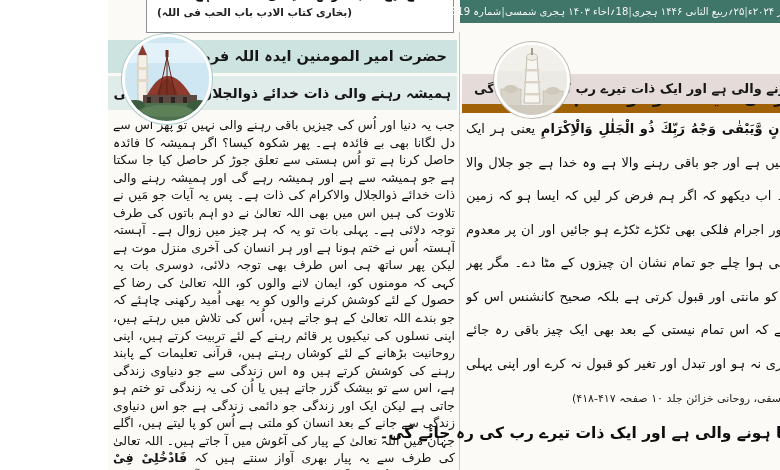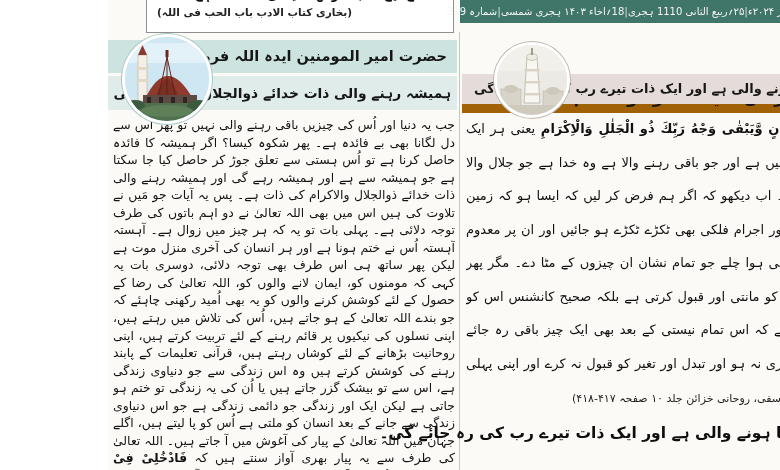--- a/index.html
+++ b/index.html
@@ -81,21 +81,21 @@
   <div class="hadith-box">
     <p class="hadith-line">اللہ کے لیے محبت رکھنا ایمان کا حصہ ہے</p>
     <p class="hadith-cite">(بخاری کتاب الادب باب الحب فی اللہ)</p>
   </div>
 
   <div class="dateline">
     <span>جلد 51</span>
     <span class="sep">|</span>
     <span>منگل 51؍اکتوبر ۲۰۲۴ء</span>
     <span class="sep">|</span>
-    <span>۲۵؍ربیع الثانی 1110 ہجری</span>
+    <span>۲۵؍ربیع الثانی ۱۴۴۶ ہجری</span>
     <span class="sep">|</span>
     <span>18؍اخاء ۱۴۰۳ ہجری شمسی</span>
     <span class="sep">|</span>
     <span>شمارہ 319</span>
   </div>
 
   <div class="col-divider"></div>
 
   <div class="band band-l1">
     <span>حضرت امیر المومنین ایدہ اللہ فرماتے ہیں:</span>

